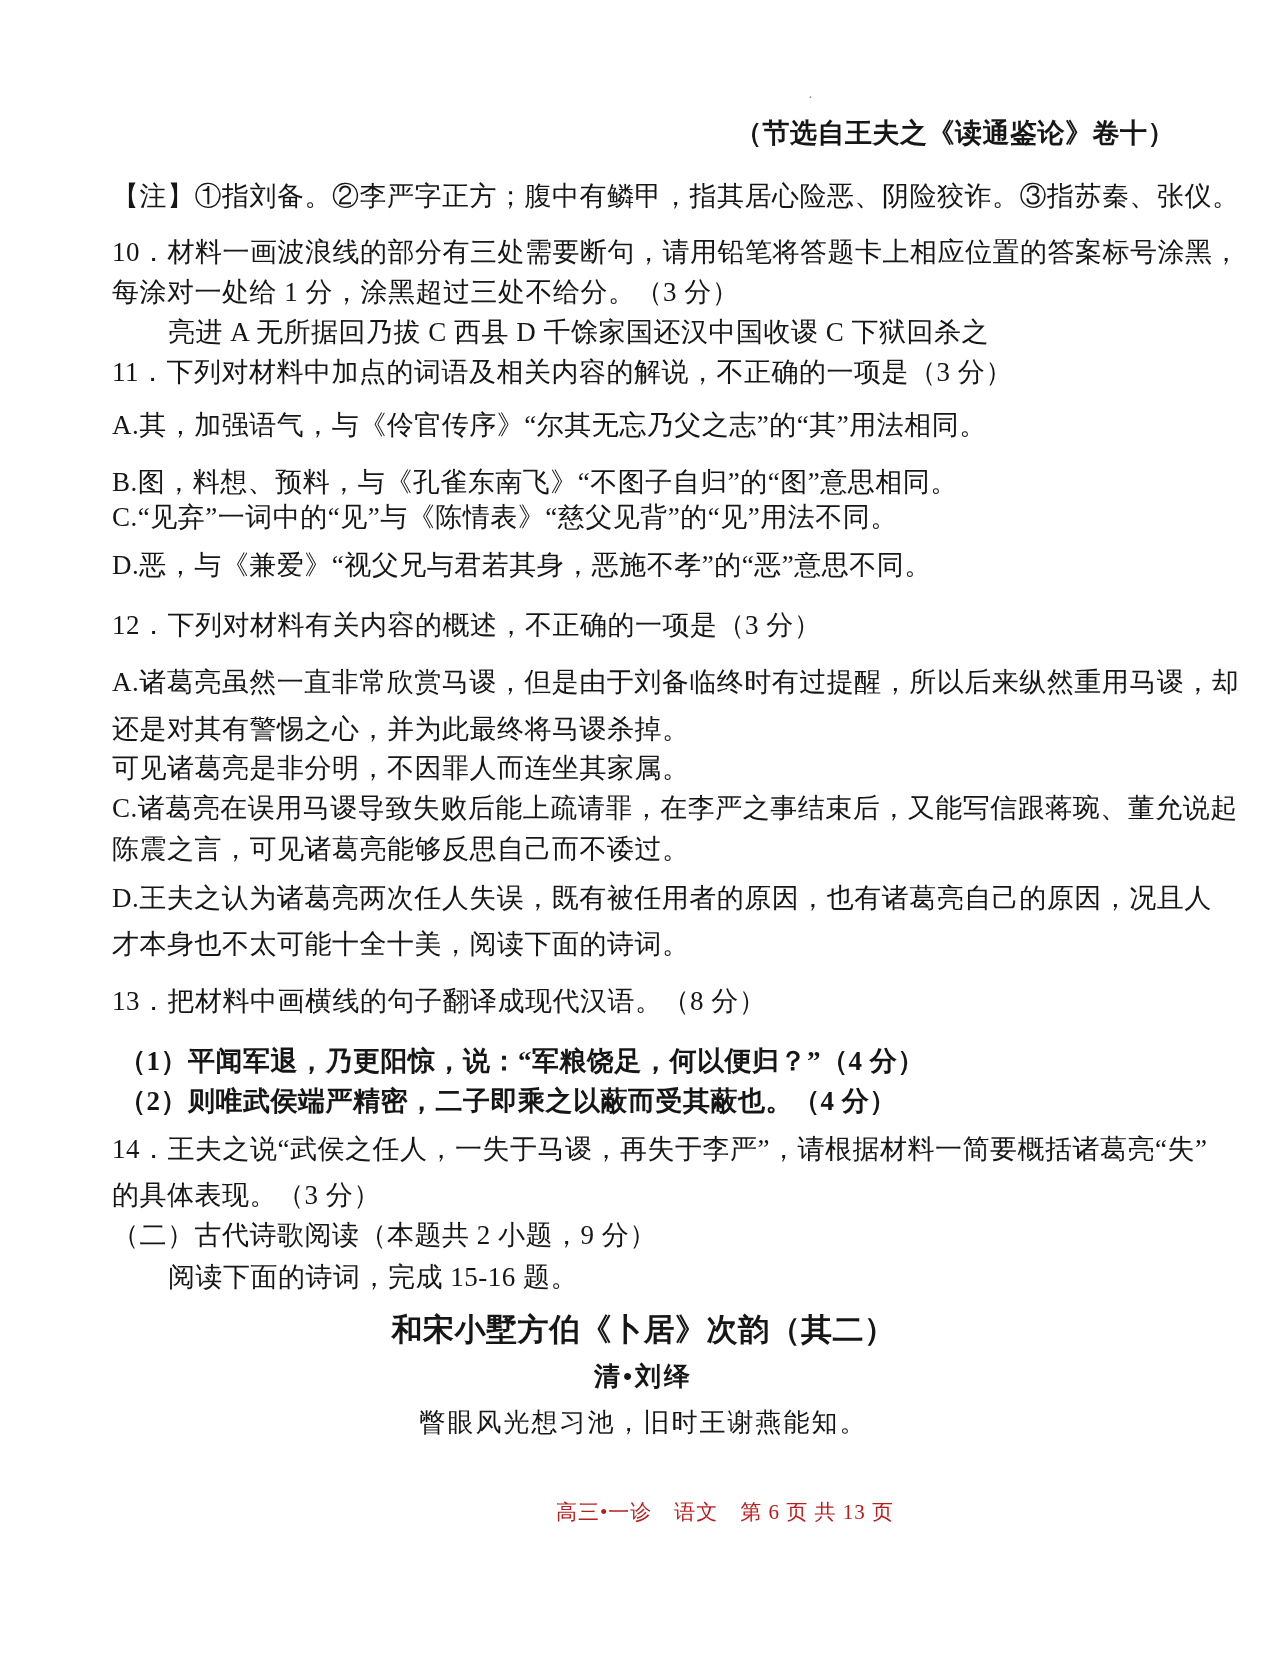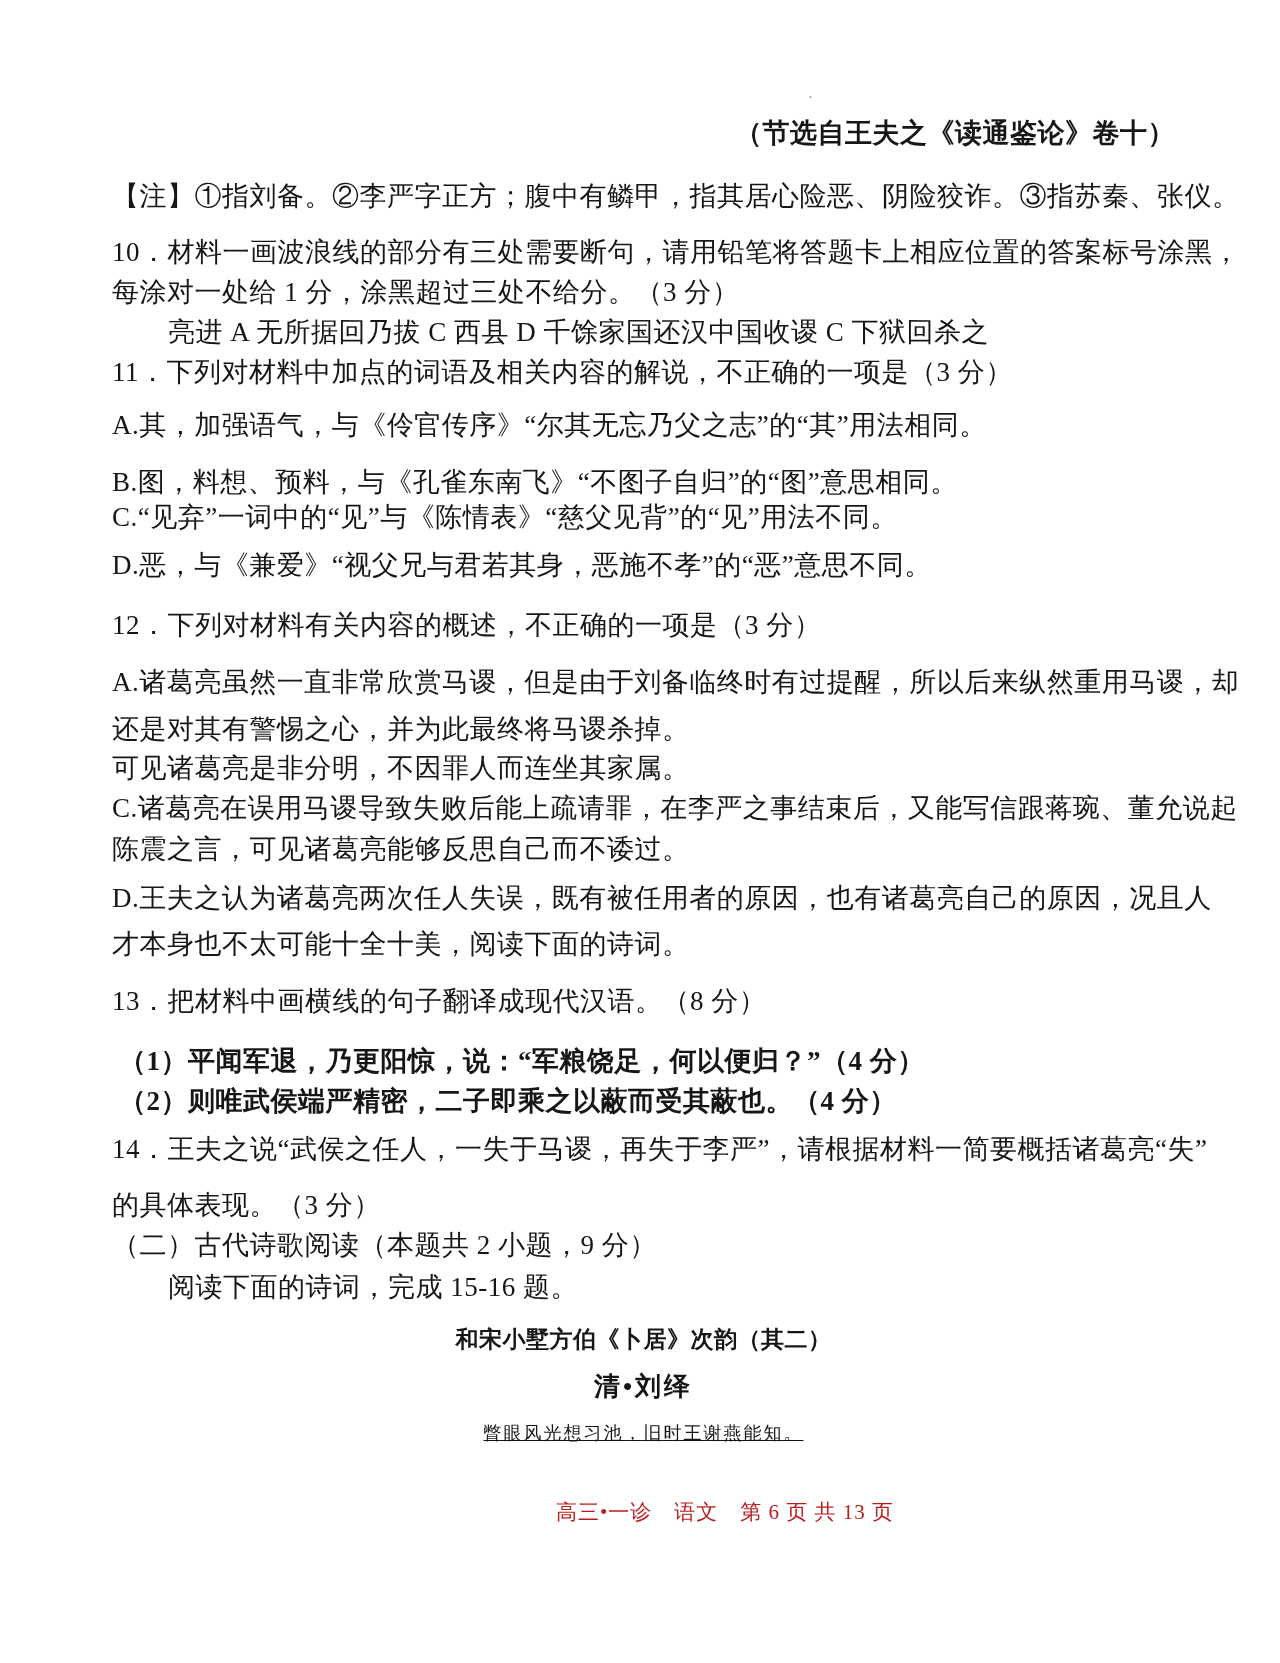--- a/index.html
+++ b/index.html
@@ -18,23 +18,23 @@
     font-size:27px;
     line-height:34px;
     white-space:nowrap;
     letter-spacing:0.5px;
   }
   .bold{font-weight:700;}
   .right{text-align:right;}
   .center{text-align:center;}
   .ind2{margin-left:56px;}
   .ind-sm{margin-left:7px;font-weight:bold;}
-  .poem-title{font-size:23px;font-weight:700;text-align:center;}
+  .poem-title{font-size:31px;font-weight:700;text-align:center;}
   .poem-author{font-size:26px;font-weight:700;letter-spacing:3px;}
-  .poem-verse{font-size:18px;letter-spacing:2px;text-decoration:underline;}
+  .poem-verse{font-size:26px;letter-spacing:2px;}
   .stray-mark{
     position:absolute;left:808px;top:90px;
     font-size:15px;color:#8a8a8a;line-height:15px;
   }
   .footer{
     position:absolute;top:1498px;left:50%;
     transform:translateX(calc(-50% + 85px));
     font-size:21px;letter-spacing:1px;white-space:nowrap;
     color:#b91c1c;
   }
@@ -67,21 +67,21 @@
   <div class="line" style="margin-top:6px">C.诸葛亮在误用马谡导致失败后能上疏请罪，在李严之事结束后，又能写信跟蒋琬、董允说起</div>
   <div class="line" style="margin-top:7px">陈震之言，可见诸葛亮能够反思自己而不诿过。</div>
   <div class="line" style="margin-top:15px">D.王夫之认为诸葛亮两次任人失误，既有被任用者的原因，也有诸葛亮自己的原因，况且人</div>
   <div class="line" style="margin-top:12px">才本身也不太可能十全十美，阅读下面的诗词。</div>
 
   <div class="line" style="margin-top:23px">13．把材料中画横线的句子翻译成现代汉语。（8 分）</div>
   <div class="line ind-sm" style="margin-top:26px">（1）平闻军退，乃更阳惊，说：“军粮饶足，何以便归？”（4 分）</div>
   <div class="line ind-sm" style="margin-top:6px">（2）则唯武侯端严精密，二子即乘之以蔽而受其蔽也。（4 分）</div>
 
   <div class="line" style="margin-top:14px">14．王夫之说“武侯之任人，一失于马谡，再失于李严”，请根据材料一简要概括诸葛亮“失”</div>
-  <div class="line" style="margin-top:22px">的具体表现。（3 分）</div>
+  <div class="line" style="margin-top:12px">的具体表现。（3 分）</div>
 
   <div class="line" style="margin-top:6px">（二）古代诗歌阅读（本题共 2 小题，9 分）</div>
   <div class="line ind2" style="margin-top:8px">阅读下面的诗词，完成 15-16 题。</div>
 
   <div class="line center poem-title" style="margin-top:19px">和宋小墅方伯《卜居》次韵（其二）</div>
   <div class="line center poem-author" style="margin-top:13px">清•刘绎</div>
   <div class="line center poem-verse" style="margin-top:12px">瞥眼风光想习池，旧时王谢燕能知。</div>
 
   <div class="footer">高三•一诊　语文　第 6 页 共 13 页</div>
 

